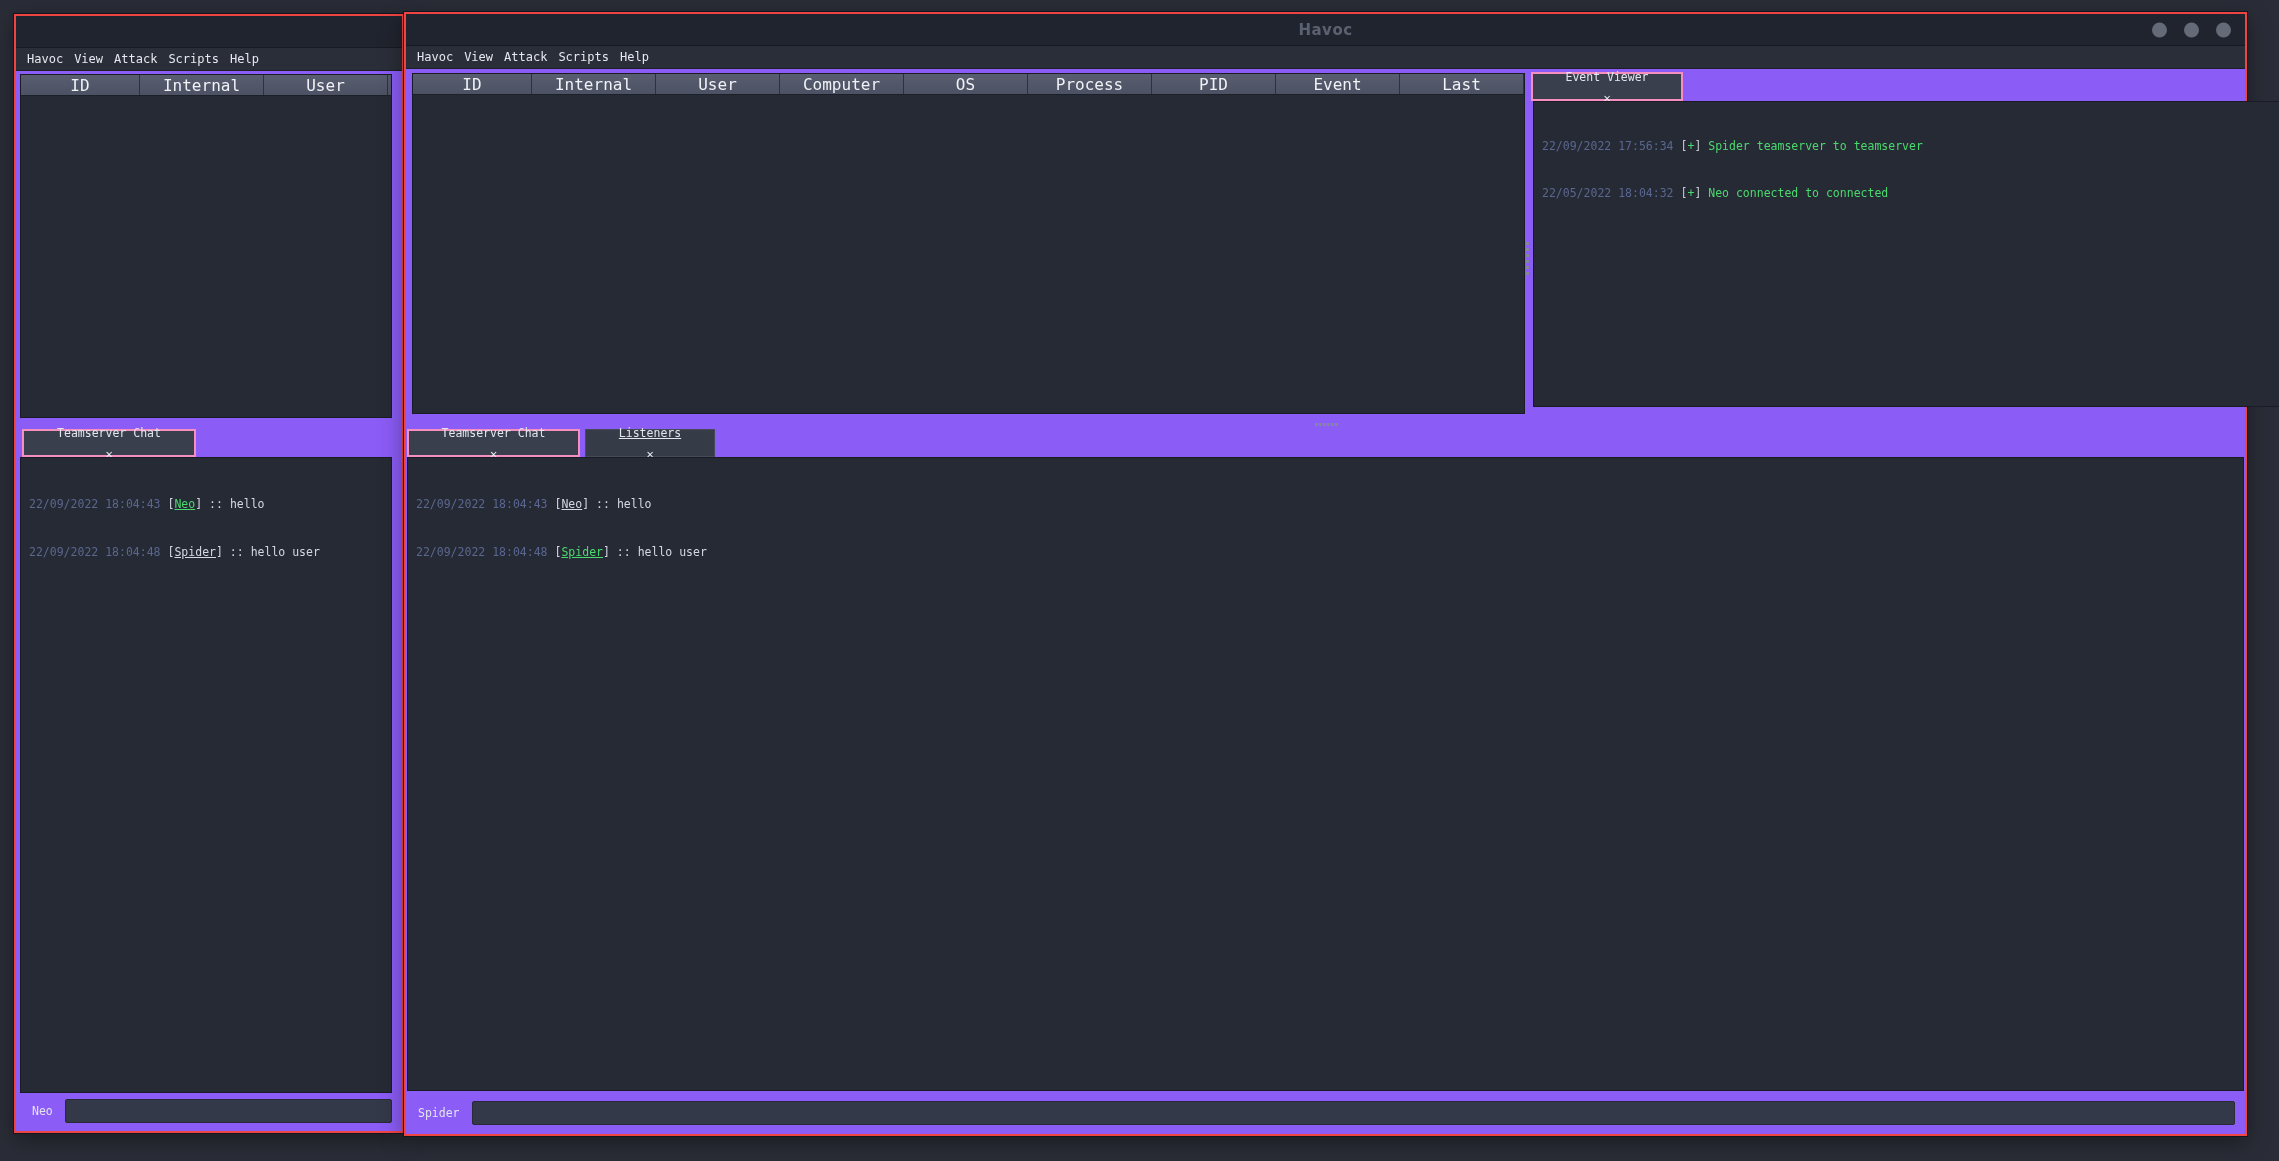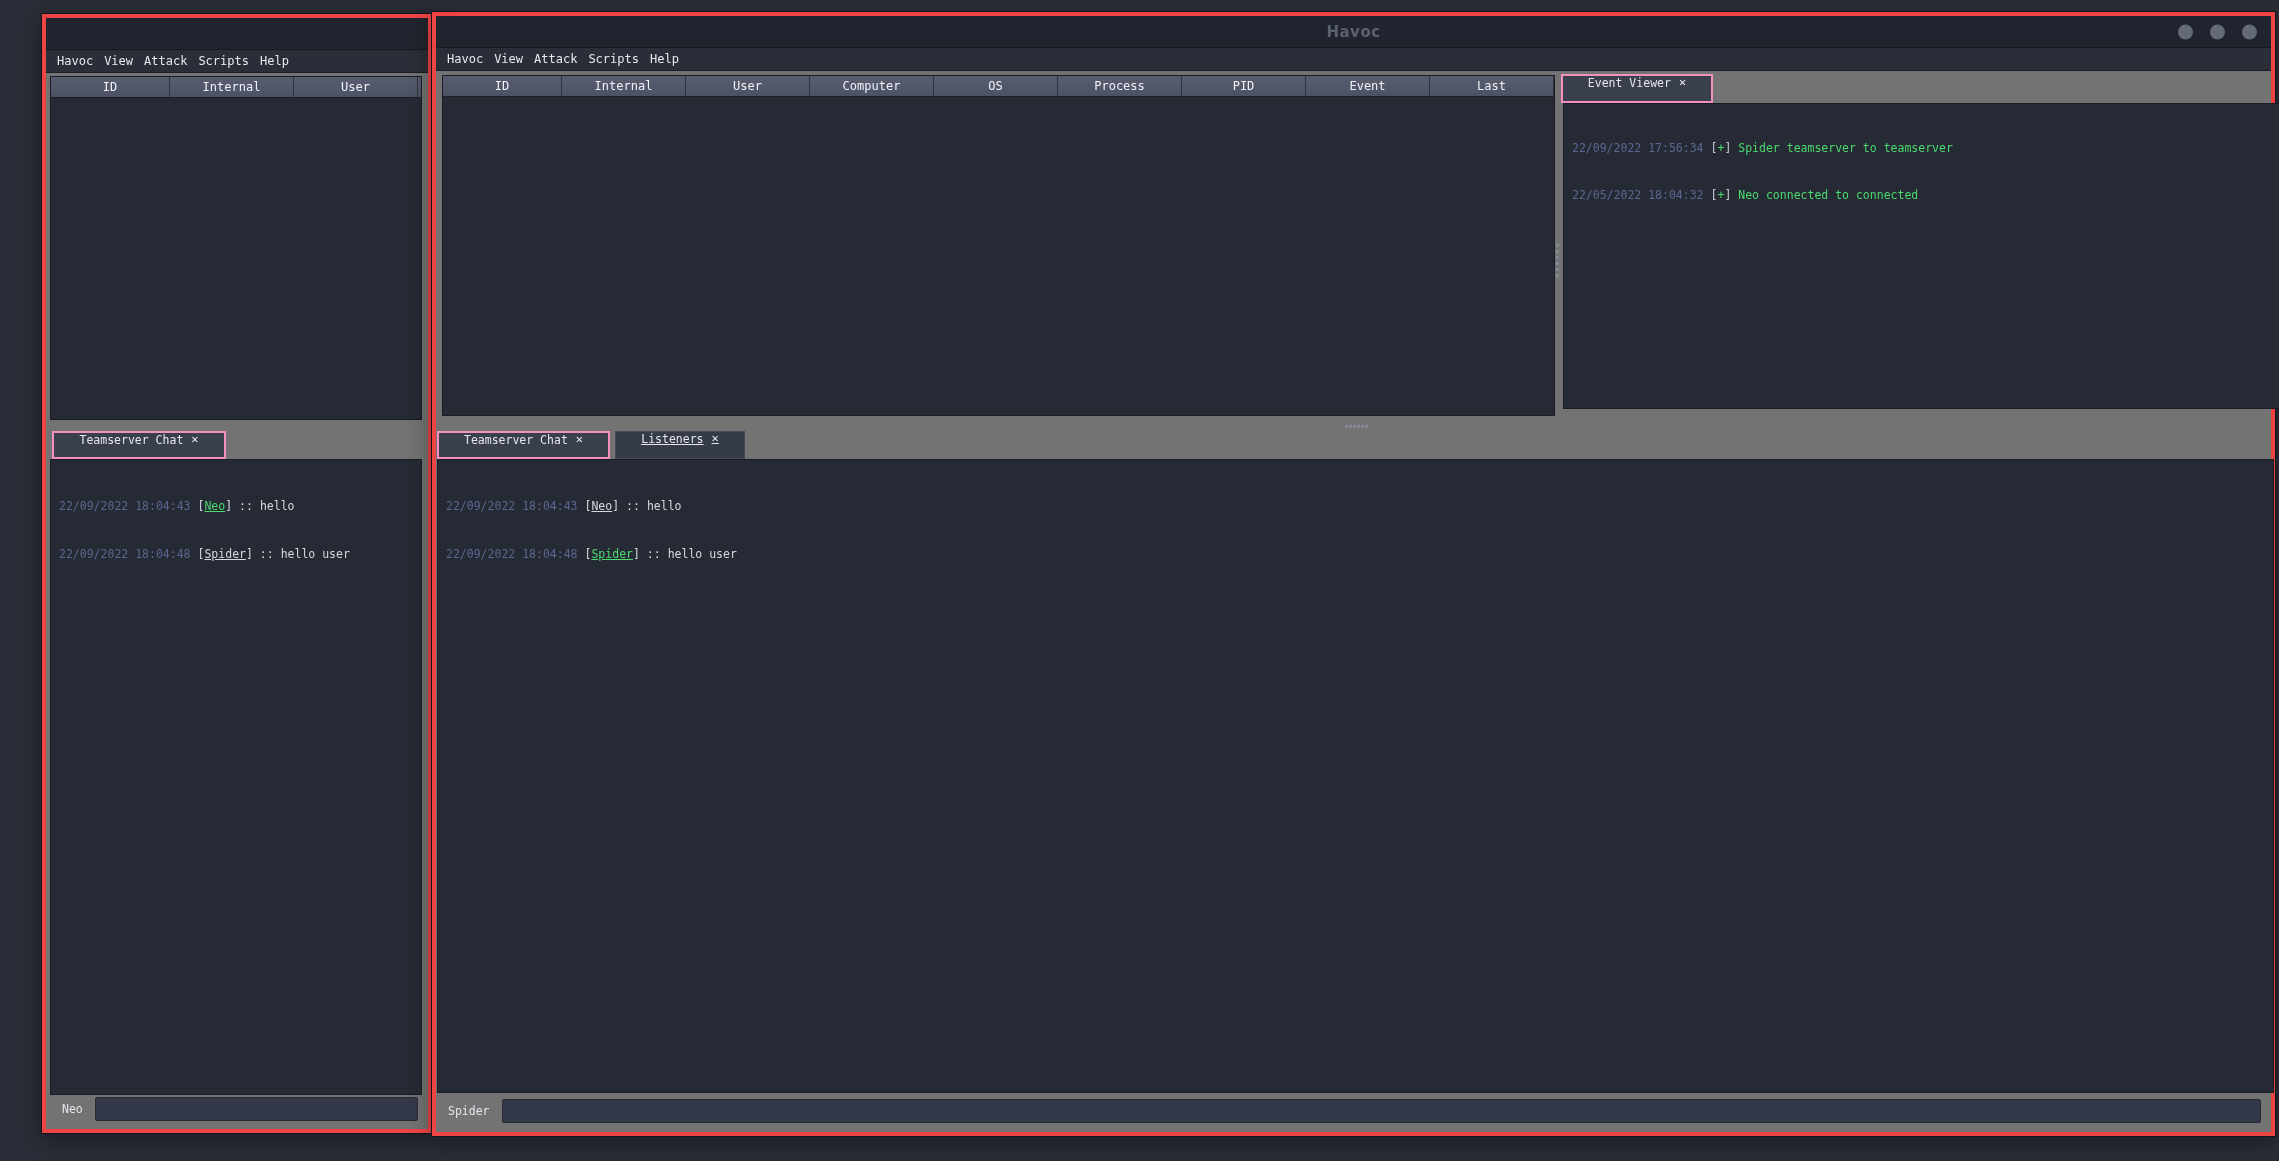--- a/index.html
+++ b/index.html
@@ -6,24 +6,23 @@
   html,body { width:2279px; height:1161px; }
   body {
     background:#2a2d37;
     font-family:"DejaVu Sans Mono", monospace;
     overflow:hidden;
     position:relative;
     color:#d4d8e0;
   }
   .window {
     position:absolute;
-    background:#737373;
-    border:4px solid #ef4444;
+    background:#8b5cf6;
+    border:2px solid #ef4444;
     box-shadow:0 0 0 1px #14161d, 0 6px 22px rgba(0,0,0,.4);
-    margin-left:28px;
   }
   .titlebar {
     height:32px;
     background:#20242e;
     border-bottom:1px solid #171a21;
     display:flex; align-items:center; justify-content:center;
     position:relative;
   }
   .title {
     color:#5b6170;
@@ -46,34 +45,35 @@
   .pane {
     position:absolute;
     background:#262a34;
     border:1px solid #191c24;
     overflow:hidden;
   }
   .table-header { display:flex; height:21px; border-bottom:1px solid #1d2029; }
   .th {
     background:linear-gradient(#585d70,#4c5163);
     border-right:1px solid #2e323c;
-    color:#f0f2f6; font-size:12px;
+    color:#f0f2f6; font-size:16px;
     display:flex; align-items:center; justify-content:center;
     flex:0 0 124px;
   }
   .th.first { flex-basis:119px; }
   .th.filler { flex:1 1 auto; border-right:none; }
   .table-body { position:absolute; top:21px; left:0; right:0; bottom:0; }
 
   .tab {
     position:absolute;
     height:28px;
-    display:flex; justify-content:center; gap:8px;
+    display:flex; align-items:center; justify-content:center; gap:8px;
     font-size:11.5px; color:#e3e6ed;
     cursor:default;
+    flex-direction:column;
   }
   .tab.active { background:#3a3f4d; border:2px solid #f58fc0; }
   .tab.inactive { background:#363b48; border:1px solid #454a58;text-decoration:underline; }
   .tab-close { font-size:12px; font-weight:bold; color:#eceff4; line-height:1; cursor:pointer; }
 
   .log {
     padding:6px 8px;
     font-size:11.5px;
     line-height:16px;
     white-space:pre;

